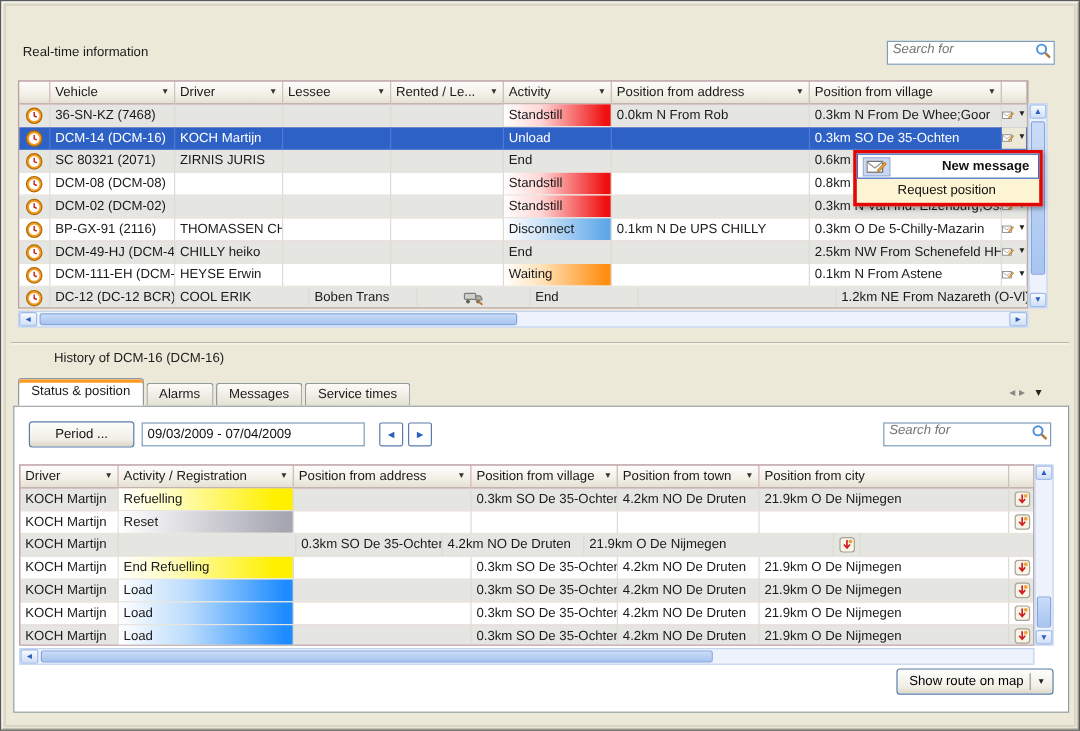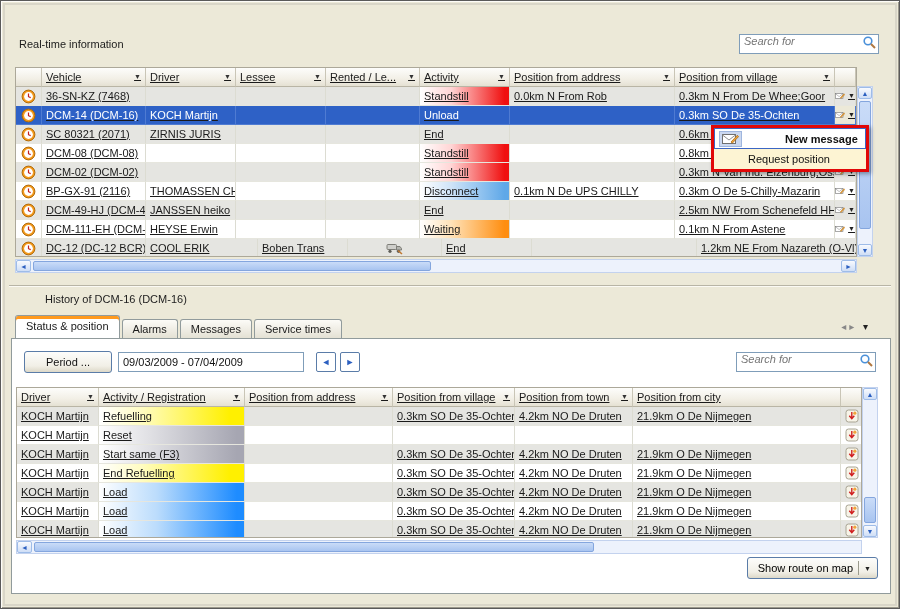--- a/index.html
+++ b/index.html
@@ -18,21 +18,21 @@
 
   .label { position:absolute; font-size:11px; color:#1c1c1c; }
 
   
   .search { position:absolute; height:20px; background:#fff; border:1px solid #7F9DB9; display:flex; align-items:flex-start; }
   .search input { flex:1; border:none; outline:none; font-family:"Liberation Sans",sans-serif;
     font-size:11px; font-style:italic; color:#8a8a8a; padding:0 4px; background:transparent; min-width:0; }
   .search .sicon { width:18px; text-align:center; flex:0 0 18px; }
 
   
-  .grid { position:absolute; background:#f9a8d4; border:1px solid #ACA899; font-size:11px; color:#1a1a1a; overflow:hidden;text-decoration:underline; }
+  .grid { position:absolute; background:#f9a8d4; border:1px solid #ACA899; font-size:11px; color:#1a1a1a; overflow:hidden; }
   .g-row { display:flex; }
   .g-head .c { background:linear-gradient(180deg,#FDFDFB 0%,#F2EFE6 60%,#E5E1D3 100%);
     border-right:1px solid #C9C5B6; border-bottom:1px solid #B9B5A5; font-weight:normal;
     display:flex; align-items:center; padding:0 4px; height:19px; }
   .c { flex:0 0 auto; overflow:hidden; white-space:nowrap; padding:1px 4px; height:19px; line-height:16px;
        border-right:1px solid #DCDCD2; border-bottom:1px solid #E6E6DE; display:flex; align-items:center; }
   .rowg { background:#E5E5E1; }
   .roww { background:#fff; }
   .rowsel { background:#2E61C6 !important; color:#fff; }
   .rowsel .c { border-right-color:#4F7BD2; border-bottom-color:#4F7BD2; }
@@ -269,21 +269,21 @@
       </div>
       <div class="g-row rowg">
         <div class="c cicon" style="width: 26px;">
           <svg width="15" height="15" viewBox="0 0 15 15">
             <circle cx="7.5" cy="7.5" r="6.4" fill="#F59B1E" stroke="#B06A08"></circle>
             <circle cx="7.5" cy="7.5" r="4.4" fill="#fff"></circle>
             <path d="M7.5 4.4 L7.5 7.7 L9.7 8.6" stroke="#C02020" stroke-width="1.2" fill="none"></path>
           </svg>
         </div>
         <div class="c" style="width: 104px;">DCM-49-HJ (DCM-49)</div>
-        <div class="c" style="width: 90px;">JANSSEN heiko</div>
+        <div class="c" style="width: 90px;">CHILLY heiko</div>
         <div class="c" style="width: 90px;"></div>
         <div class="c" style="width: 94px;"></div>
         <div class="c" style="width: 90px;">End</div>
         <div class="c" style="width: 165px;"></div>
         <div class="c" style="width: 160px;">2.5km NW From Schenefeld HH</div>
         <div class="c cicon" style="width: 21px;">
           <svg width="17" height="12" viewBox="0 0 17 12">
             <rect x="0.5" y="1.5" width="13" height="9" fill="#fff" stroke="#707070"></rect>
             <path d="M0.5 2 L7 7 L13.5 2" fill="none" stroke="#909090"></path>
             <path d="M9 9 L15.3 2.3 L16.6 3.6 L10.3 10.2 Z" fill="#F0A43C" stroke="#A06208" stroke-width="0.7"></path>
@@ -442,21 +442,20 @@
           <div class="c cicon" style="width: 22px;">
             <svg width="14" height="14" viewBox="0 0 14 14">
               <rect x="1" y="1" width="12" height="12" rx="2.5" fill="#F7F4E8" stroke="#A8A494"></rect>
               <circle cx="9.8" cy="4.2" r="1.6" fill="#F0A43C"></circle>
               <path d="M6.8 3 L6.8 9 M4.3 6.8 L6.8 9.7 L9.3 6.8" stroke="#D02020" stroke-width="1.4" fill="none"></path>
             </svg>
           </div>
         </div>
         <div class="g-row rowg">
           <div class="c" style="width: 82px;">KOCH Martijn</div>
-          <div class="c g-gray" style="width: 146px;">Start same (F3)</div>
           <div class="c" style="width: 148px;"></div>
           <div class="c" style="width: 122px;">0.3km SO De 35-Ochten</div>
           <div class="c" style="width: 118px;">4.2km NO De Druten</div>
           <div class="c" style="width: 208px;">21.9km O De Nijmegen</div>
           <div class="c cicon" style="width: 22px;">
             <svg width="14" height="14" viewBox="0 0 14 14">
               <rect x="1" y="1" width="12" height="12" rx="2.5" fill="#F7F4E8" stroke="#A8A494"></rect>
               <circle cx="9.8" cy="4.2" r="1.6" fill="#F0A43C"></circle>
               <path d="M6.8 3 L6.8 9 M4.3 6.8 L6.8 9.7 L9.3 6.8" stroke="#D02020" stroke-width="1.4" fill="none"></path>
             </svg>

